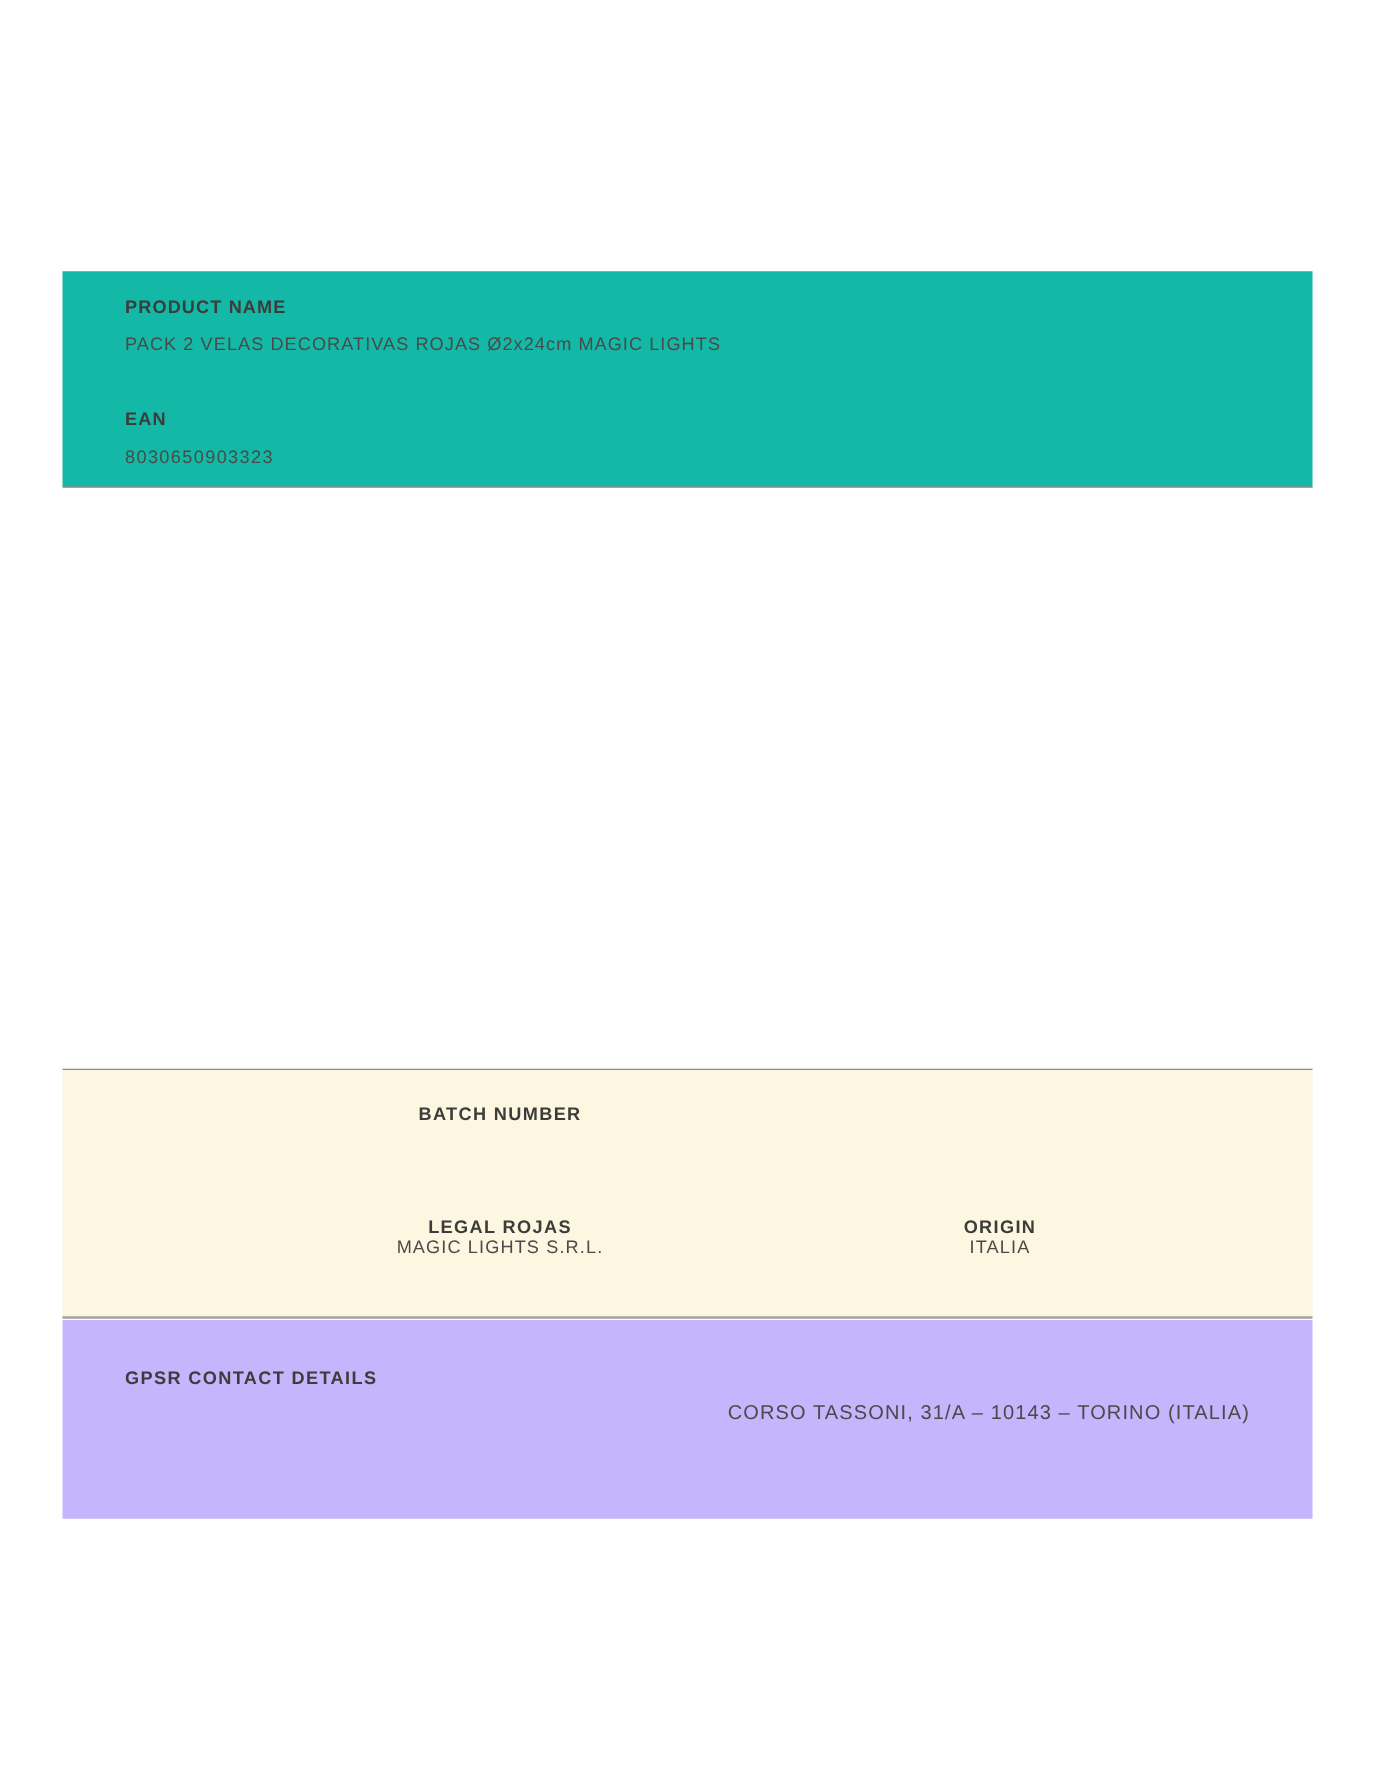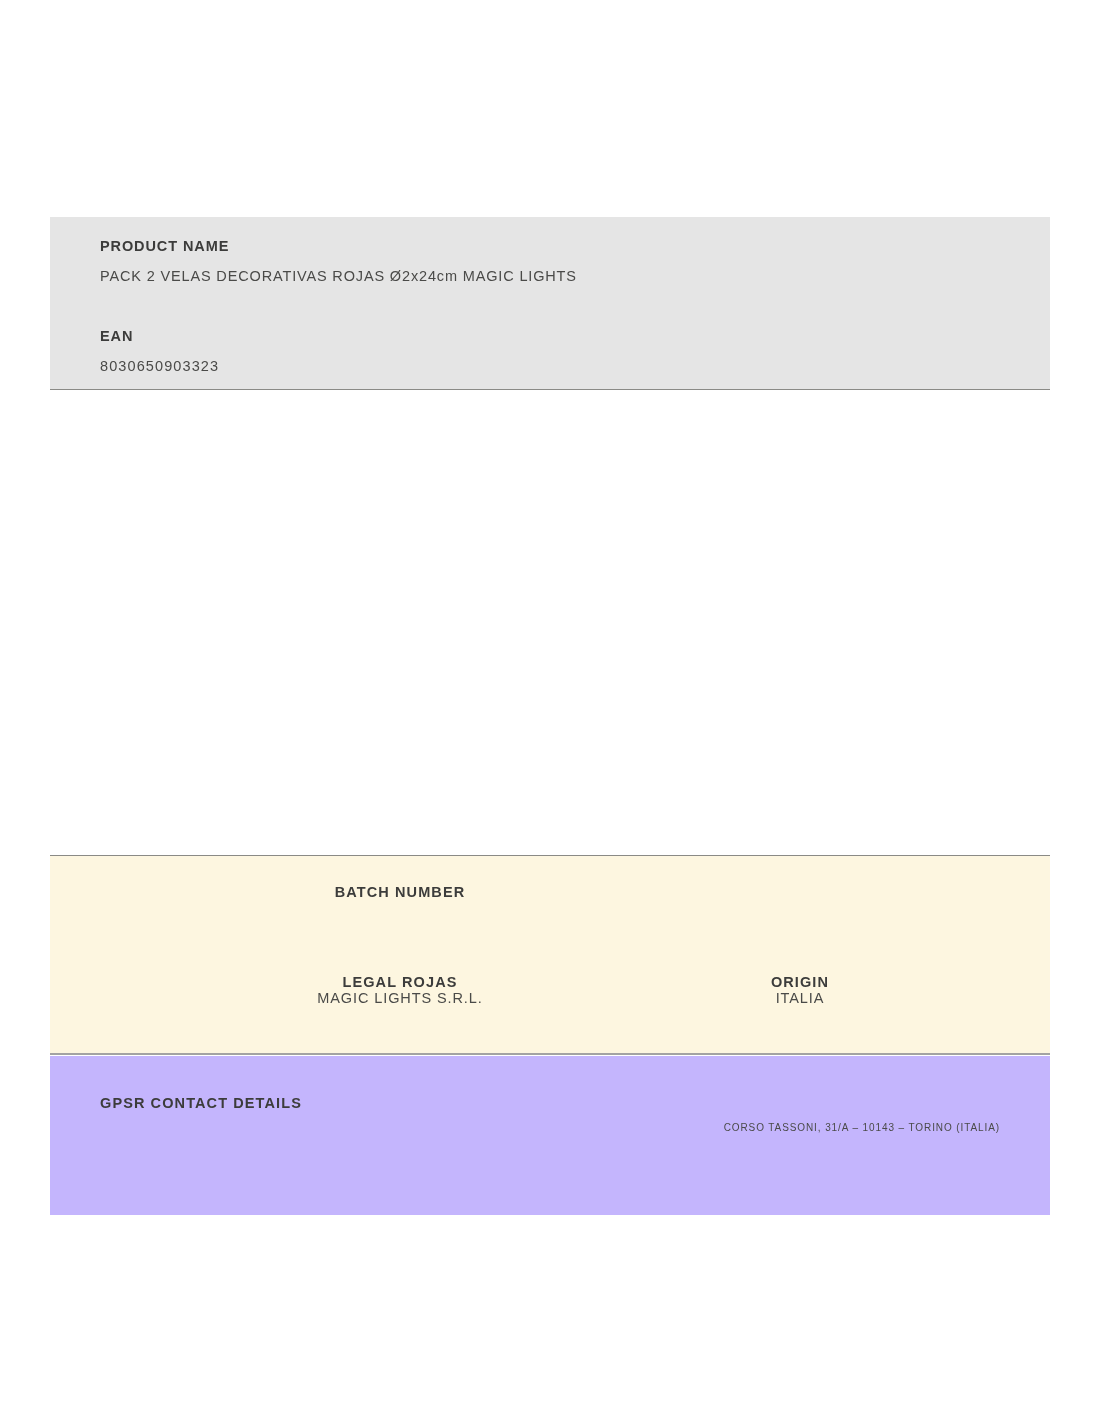--- a/index.html
+++ b/index.html
@@ -24,21 +24,21 @@
     height: 1422px;
   }
 
   
   .top-block {
     position: absolute;
     left: 50px;
     top: 217px;
     width: 1000px;
     height: 173px;
-    background: #e5e5e5;
+    background: #14b8a6;
     border-bottom: 1px solid #8a8a86;
     box-sizing: border-box;
     padding-left: 16px;
   }
 
   .field-label {
     font-size: 14.5px;
     font-weight: bold;
     letter-spacing: 0.9px;
     color: #3c3c3b;
@@ -130,21 +130,21 @@
     letter-spacing: 1.1px;
     color: #3c3c3b;
   }
 
   .gpsr-address {
     position: absolute;
     left: 500px;
     top: 66px;
     width: 450px;
     text-align: right;
-    font-size: 10px;
+    font-size: 16px;
     letter-spacing: 0.9px;
     color: #4a4a48;
   }
 </style>
 </head>
 <body>
 
 <div class="page">
 
   <section class="top-block">

